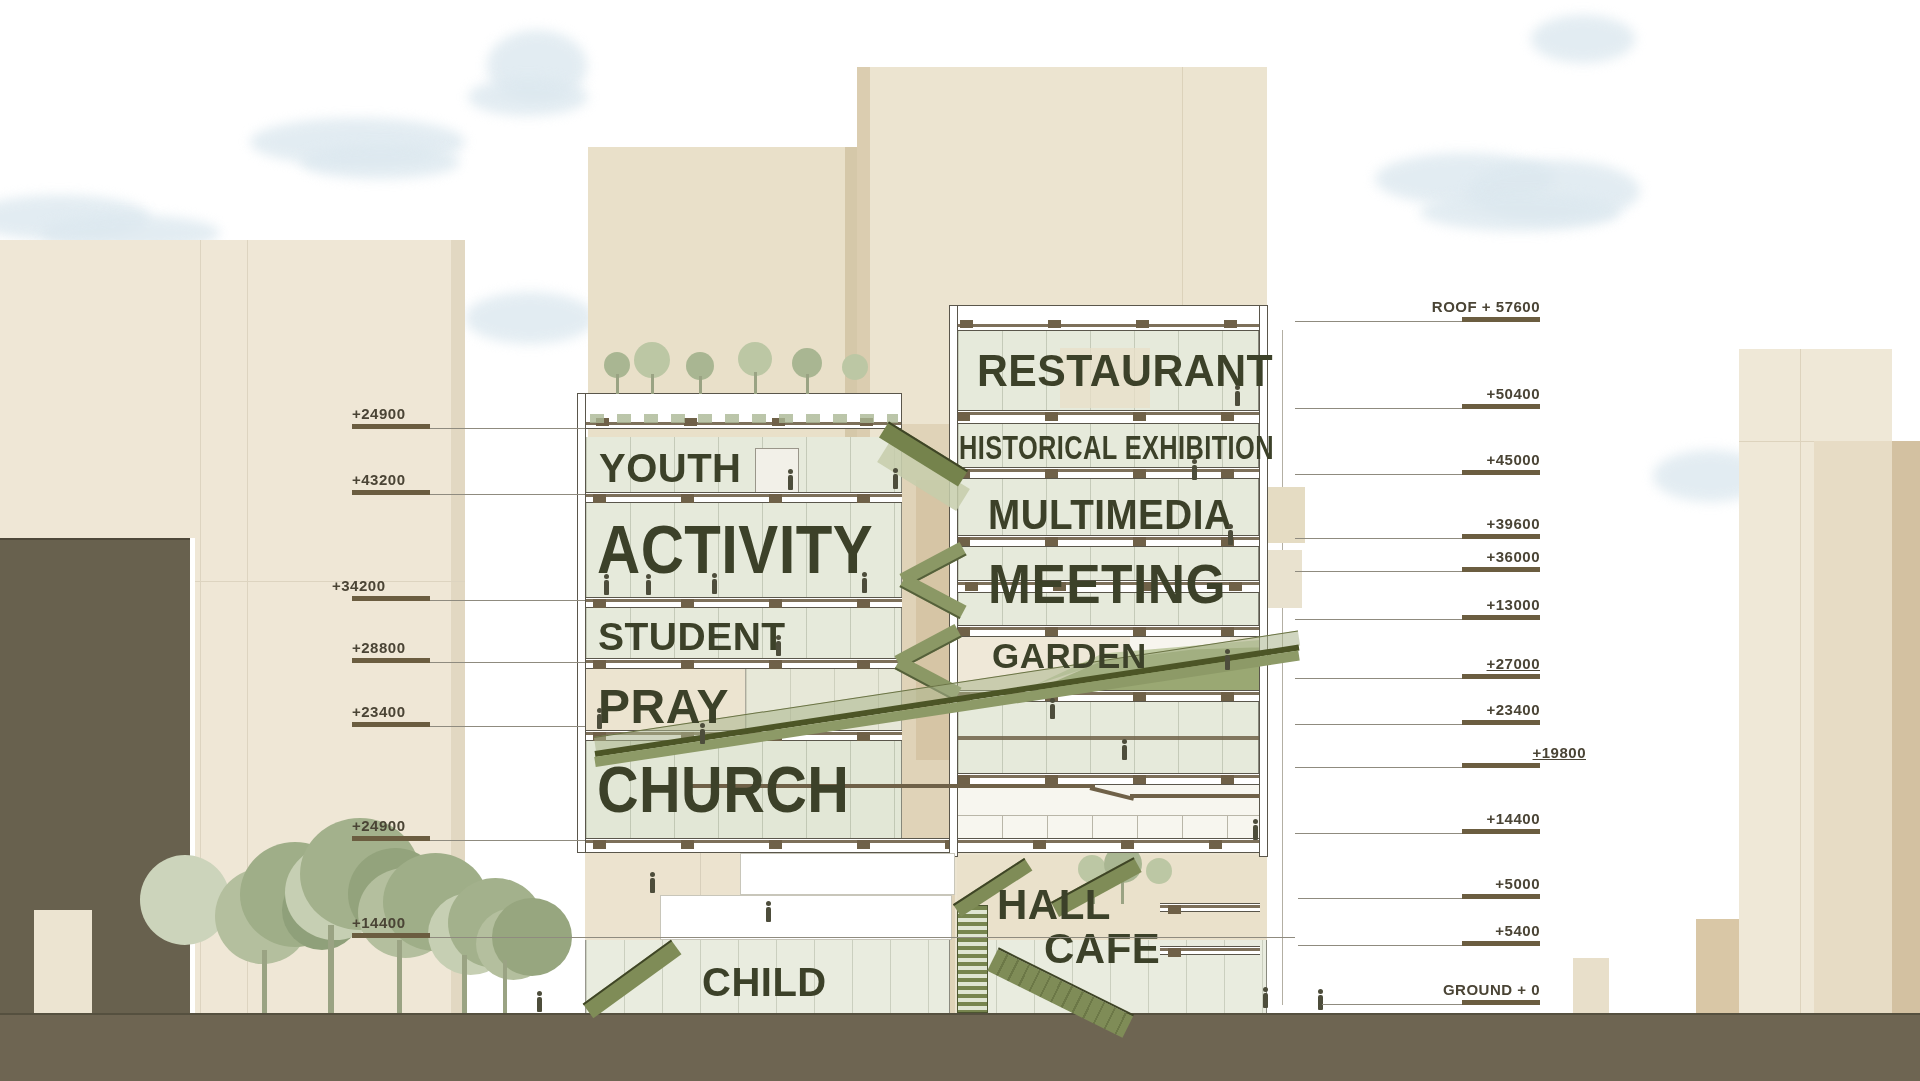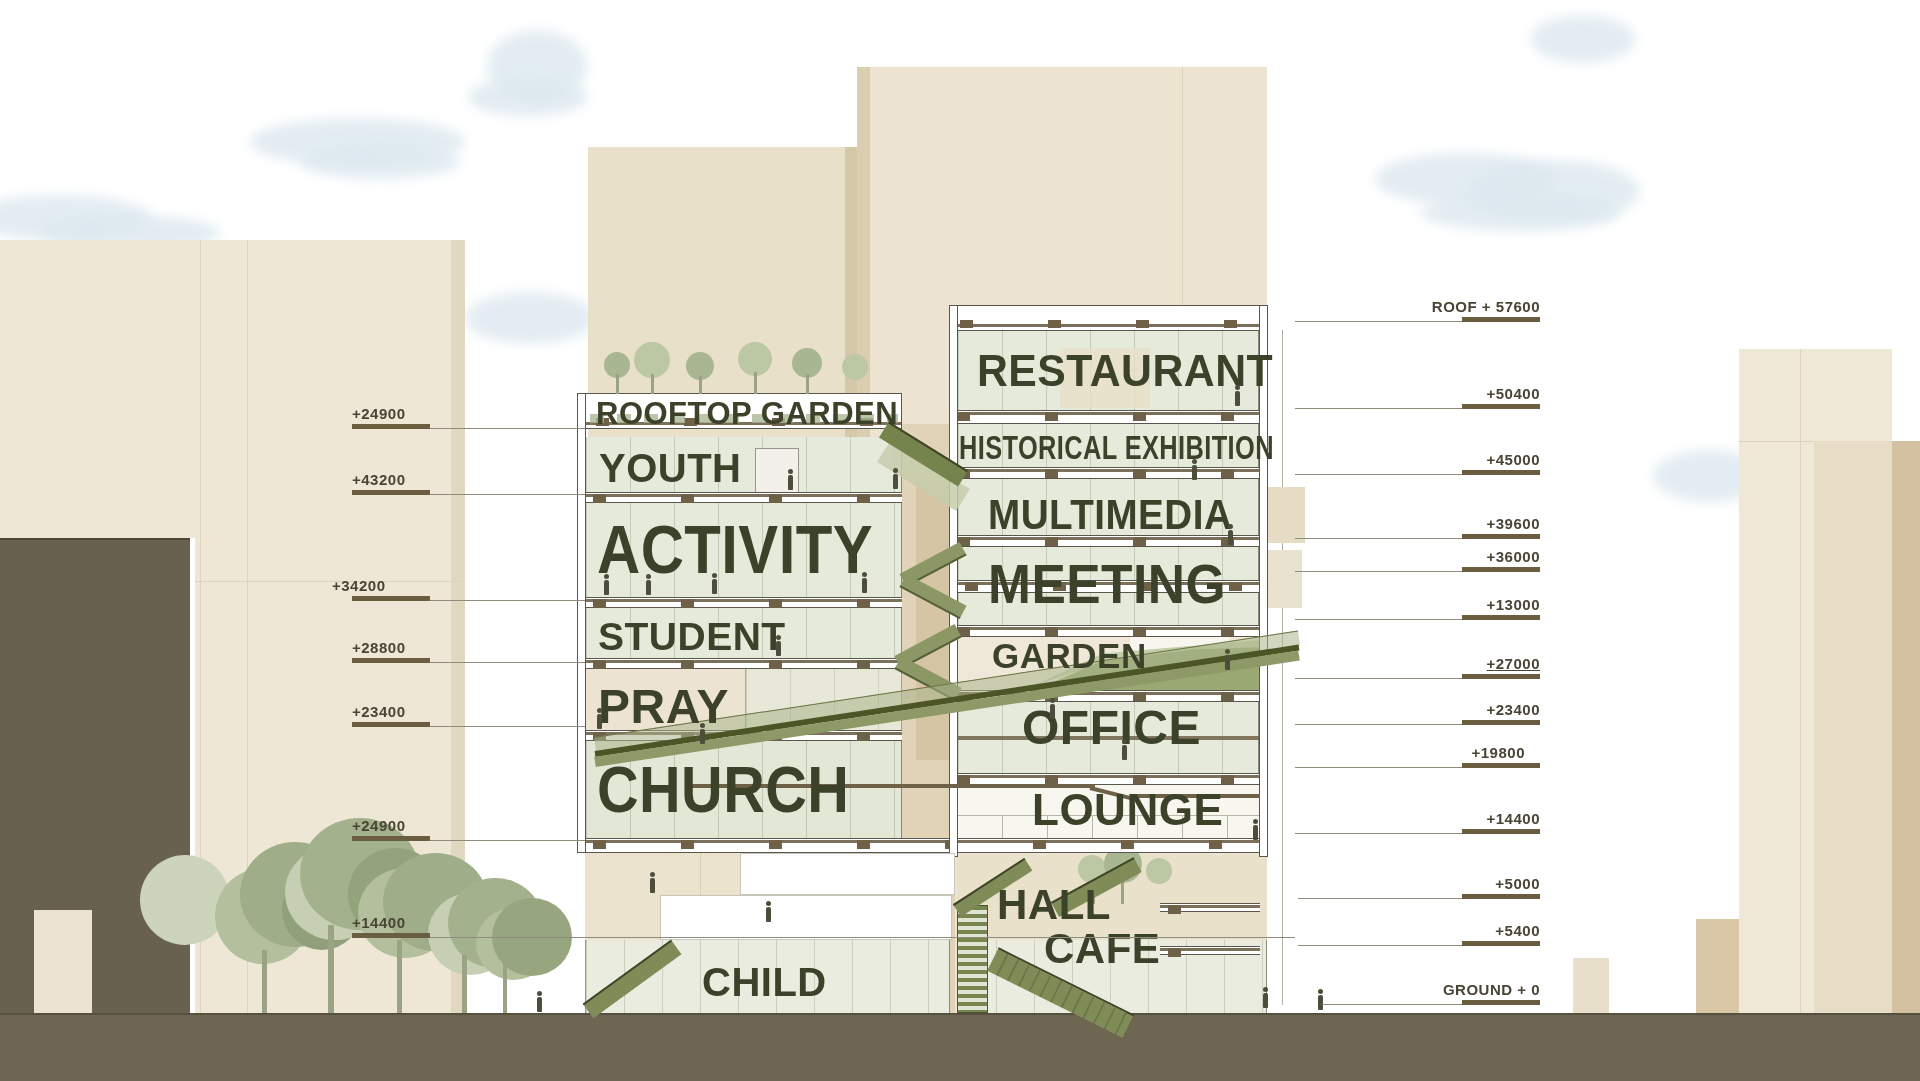--- a/index.html
+++ b/index.html
@@ -199,35 +199,32 @@
   <div class="band" style="left:993px;top:946px;width:151px;height:24px;border-top:2px solid #3f4526;transform:rotate(26.4deg);
        background-image:repeating-linear-gradient(to right,#7f8c57 0 10px,#6c7847 10px 12px);"></div>
 
   <div class="band" style="left:588px;top:1002px;width:109px;height:16px;background:#7f8c57;border-top:2px solid #3f4526;transform:rotate(-36deg);"></div>
 
   <div class="a" style="left:690px;top:784px;width:405px;height:4px;background:#6f6148;z-index:13;"></div>
   <div class="band" style="left:1090px;top:786px;width:45px;height:4px;background:#6f6148;transform:rotate(14deg);z-index:13;"></div>
   <div class="a" style="left:1130px;top:794px;width:130px;height:4px;background:#6f6148;z-index:13;"></div>
   <div class="a" style="left:1282px;top:330px;width:1px;height:675px;background:#b3afa3;z-index:7;"></div>
 
-  <div class="flabel" style="left:596px;top:398px;font-size:31px;">ROOFTOP GARDEN</div>
   <div class="flabel" style="left:599px;top:448px;font-size:40px;">YOUTH</div>
   <div class="flabel" style="left:597px;top:515px;font-size:68px;transform:scaleX(.88);">ACTIVITY</div>
   <div class="flabel" style="left:598px;top:617px;font-size:39px;">STUDENT</div>
   <div class="flabel" style="left:598px;top:683px;font-size:48px;">PRAY</div>
   <div class="flabel" style="left:597px;top:758px;font-size:64px;transform:scaleX(.9);">CHURCH</div>
   <div class="flabel" style="left:702px;top:962px;font-size:40px;">CHILD</div>
 
   <div class="flabel" style="left:977px;top:348px;font-size:45px;transform:scaleX(.95);">RESTAURANT</div>
   <div class="flabel" style="left:959px;top:431px;font-size:33px;transform:scaleX(.77);">HISTORICAL EXHIBITION</div>
   <div class="flabel" style="left:988px;top:494px;font-size:42px;transform:scaleX(.92);">MULTIMEDIA</div>
   <div class="flabel" style="left:988px;top:556px;font-size:56px;transform:scaleX(.92);">MEETING</div>
   <div class="flabel" style="left:992px;top:638px;font-size:35px;">GARDEN</div>
-  <div class="flabel" style="left:1022px;top:704px;font-size:48px;">OFFICE</div>
-  <div class="flabel" style="left:1032px;top:788px;font-size:44px;">LOUNGE</div>
   <div class="flabel" style="left:997px;top:884px;font-size:42px;">HALL</div>
   <div class="flabel" style="left:1044px;top:928px;font-size:42px;">CAFE</div>
 
   <div class="p" style="left:788px;top:475px;"></div>
   <div class="p" style="left:893px;top:474px;"></div>
   <div class="p" style="left:604px;top:580px;"></div>
   <div class="p" style="left:646px;top:580px;"></div>
   <div class="p" style="left:712px;top:579px;"></div>
   <div class="p" style="left:862px;top:578px;"></div>
   <div class="p" style="left:776px;top:641px;"></div>
@@ -316,21 +313,21 @@
     <div class="mlabel r" style="left:1382px;top:-24px;text-decoration:underline;">+27000</div>
     <div class="mbar" style="left:1462px;"></div>
     <div class="mline" style="left:1295px;width:167px;"></div>
   </div>
   <div class="marker" style="top:725px;">
     <div class="mlabel r" style="left:1382px;top:-24px;">+23400</div>
     <div class="mbar" style="left:1462px;"></div>
     <div class="mline" style="left:1295px;width:167px;"></div>
   </div>
   <div class="marker" style="top:768px;">
-    <div class="mlabel r" style="left:1367px;top:-24px;">+19800</div>
+    <div class="mlabel r" style="left:1428px;top:-24px;text-decoration:underline;">+19800</div>
     <div class="mbar" style="left:1462px;"></div>
     <div class="mline" style="left:1295px;width:167px;"></div>
   </div>
   <div class="marker" style="top:834px;">
     <div class="mlabel r" style="left:1382px;top:-24px;">+14400</div>
     <div class="mbar" style="left:1462px;"></div>
     <div class="mline" style="left:1295px;width:167px;"></div>
   </div>
   <div class="marker" style="top:899px;">
     <div class="mlabel r" style="left:1382px;top:-24px;">+5000</div>

